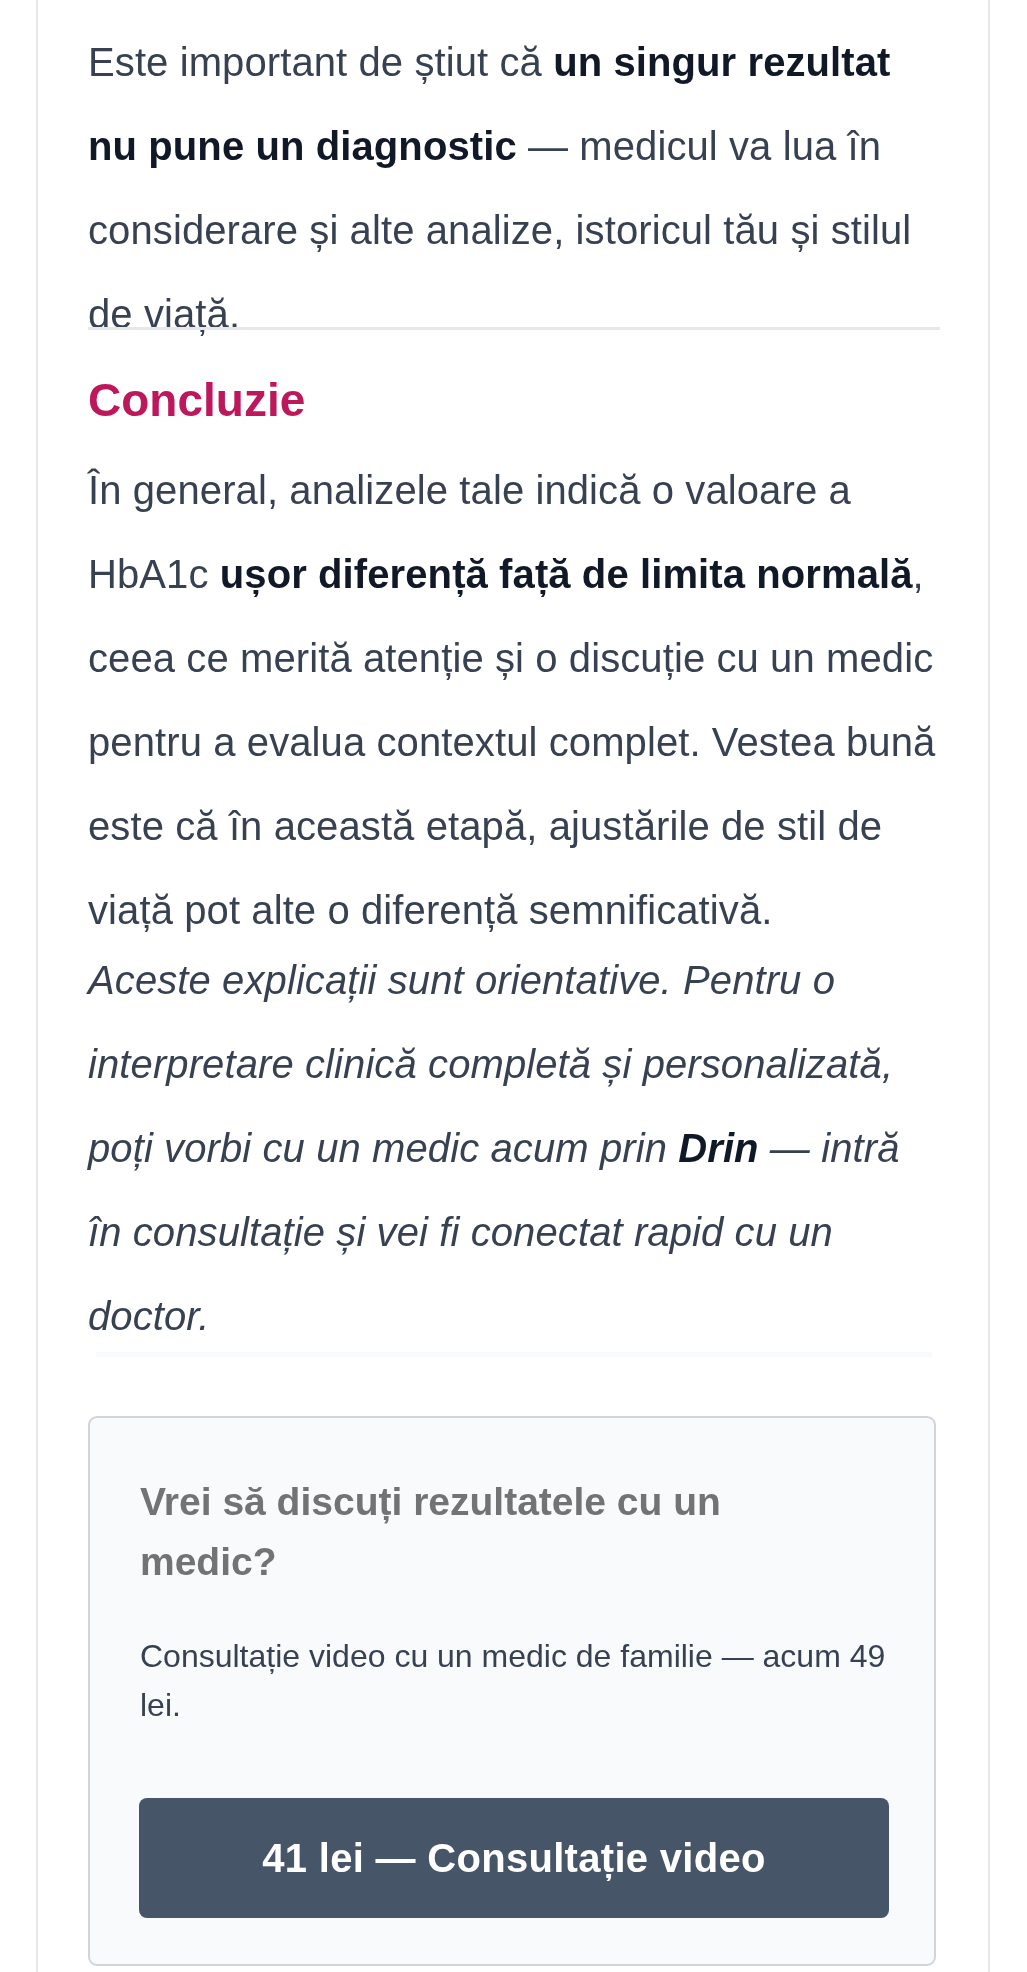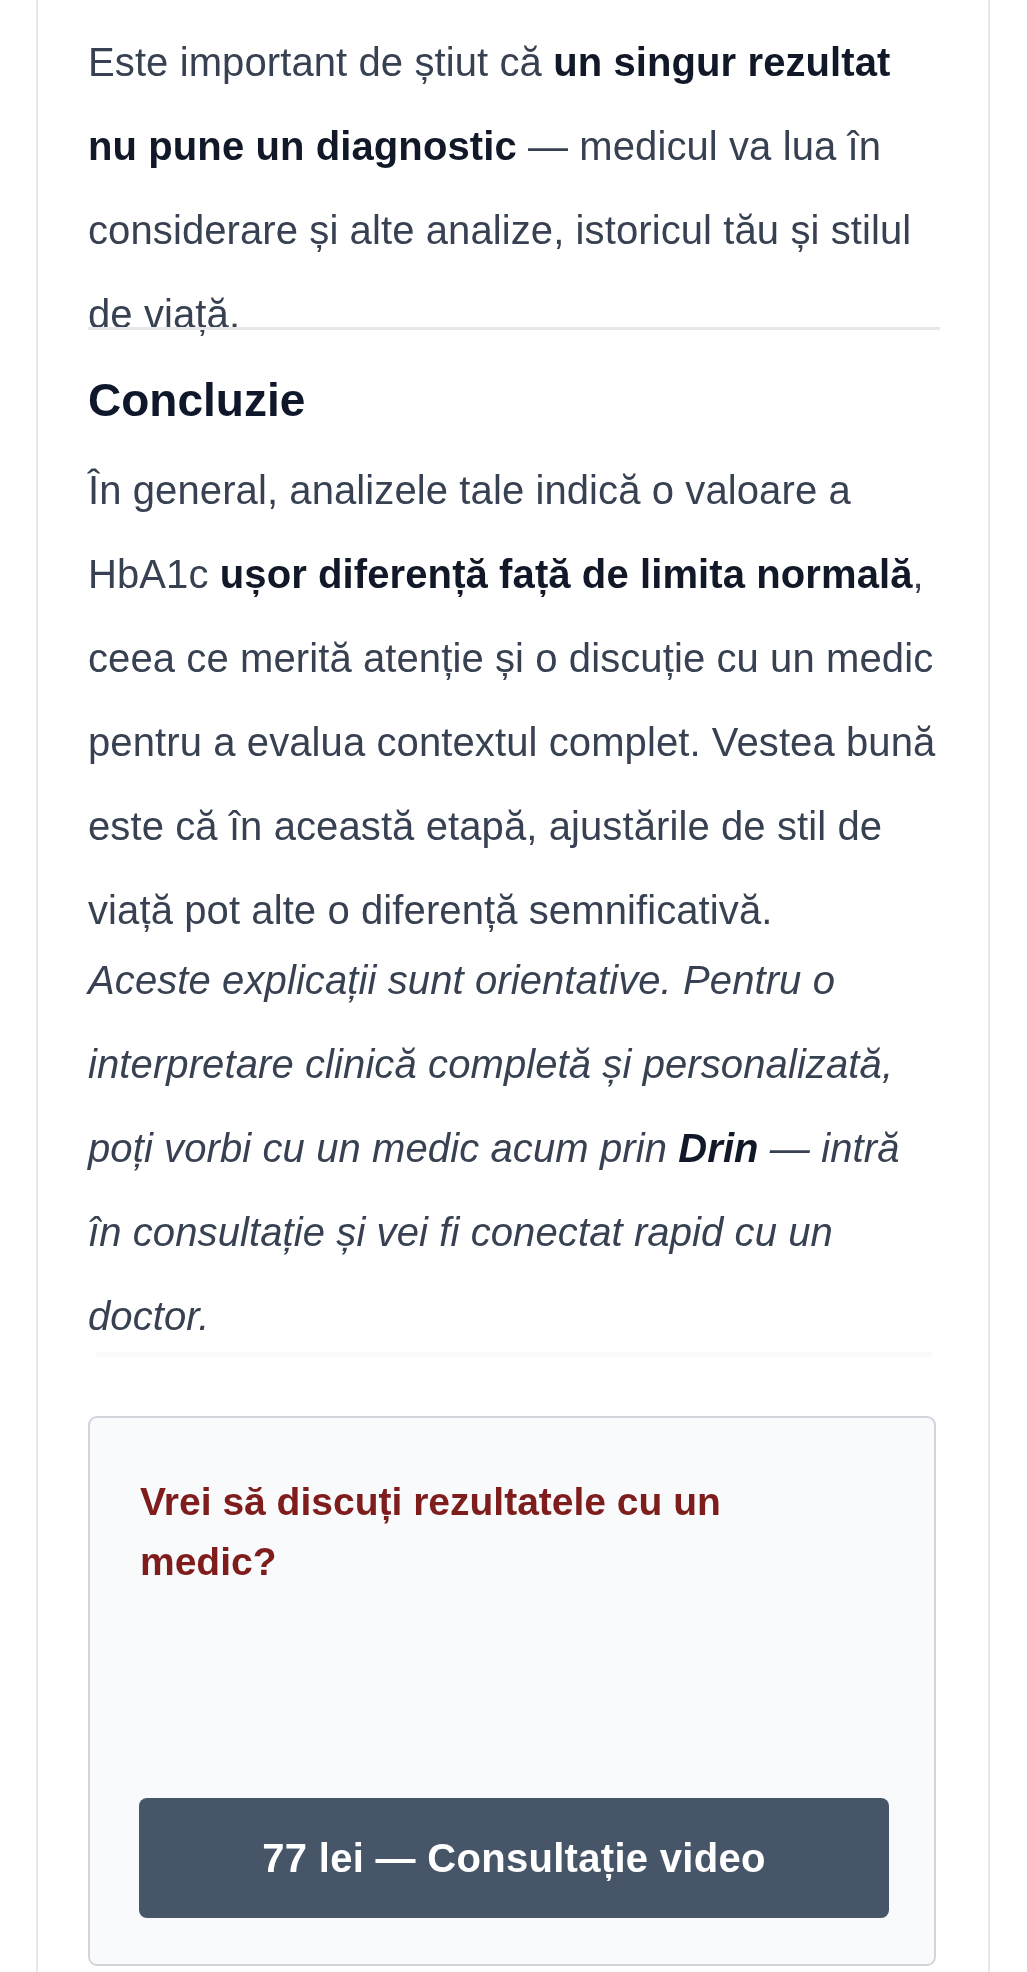--- a/index.html
+++ b/index.html
@@ -51,21 +51,21 @@
     background: #e5e7eb;
   }
   .section-heading {
     position: absolute;
     top: 372px;
     left: 0;
     margin: 0;
     font-size: 46px;
     line-height: 56px;
     font-weight: 700;
-    color: #0f172a;
+    color: #be185d;
   }
   .para-2 { position: absolute; top: 448px; left: 0; width: 852px; }
   .para-3 { position: absolute; top: 938px; left: 0; width: 852px; font-style: italic; }
   .divider-2 {
     position: absolute;
     top: 1352px;
     left: 8px;
     width: 836px;
     height: 5px;
     background: #f9fafb;
@@ -83,21 +83,21 @@
   }
   .cta-title {
     position: absolute;
     left: 50px;
     top: 54px;
     width: 700px;
     margin: 0;
     font-size: 39px;
     line-height: 60px;
     font-weight: 700;
-    color: #7f1d1d;
+    color: #737373;
   }
   .cta-desc {
     position: absolute;
     left: 50px;
     top: 214px;
     width: 760px;
     margin: 0;
     font-size: 32px;
     line-height: 49px;
     color: #374151;
@@ -137,14 +137,15 @@
 
   <p class="body-text para-2"><span>În general, analizele tale indică o valoare a HbA1c </span><strong>ușor diferență față de limita normală</strong><span>, ceea ce merită atenție și o discuție cu un medic pentru a evalua contextul complet. Vestea bună este că în această etapă, ajustările de stil de viață pot alte o diferență semnificativă.</span></p>
 
   <p class="body-text para-3"><span>Aceste explicații sunt orientative. Pentru o interpretare clinică completă și personalizată, poți vorbi cu un medic acum prin </span><strong>Drin</strong><span> — intră în consultație și vei fi conectat rapid cu un doctor.</span></p>
 
   <div class="divider-2"></div>
 </div>
 
 <div class="cta-box">
   <h3 class="cta-title">Vrei să discuți rezultatele cu un medic?</h3>
-  <button class="cta-button">77 lei — Consultație video</button>
+  <p class="cta-desc">Consultație video cu un medic de familie — acum 49 lei.</p>
+  <button class="cta-button">41 lei — Consultație video</button>
 </div>
 
 </body></html>

